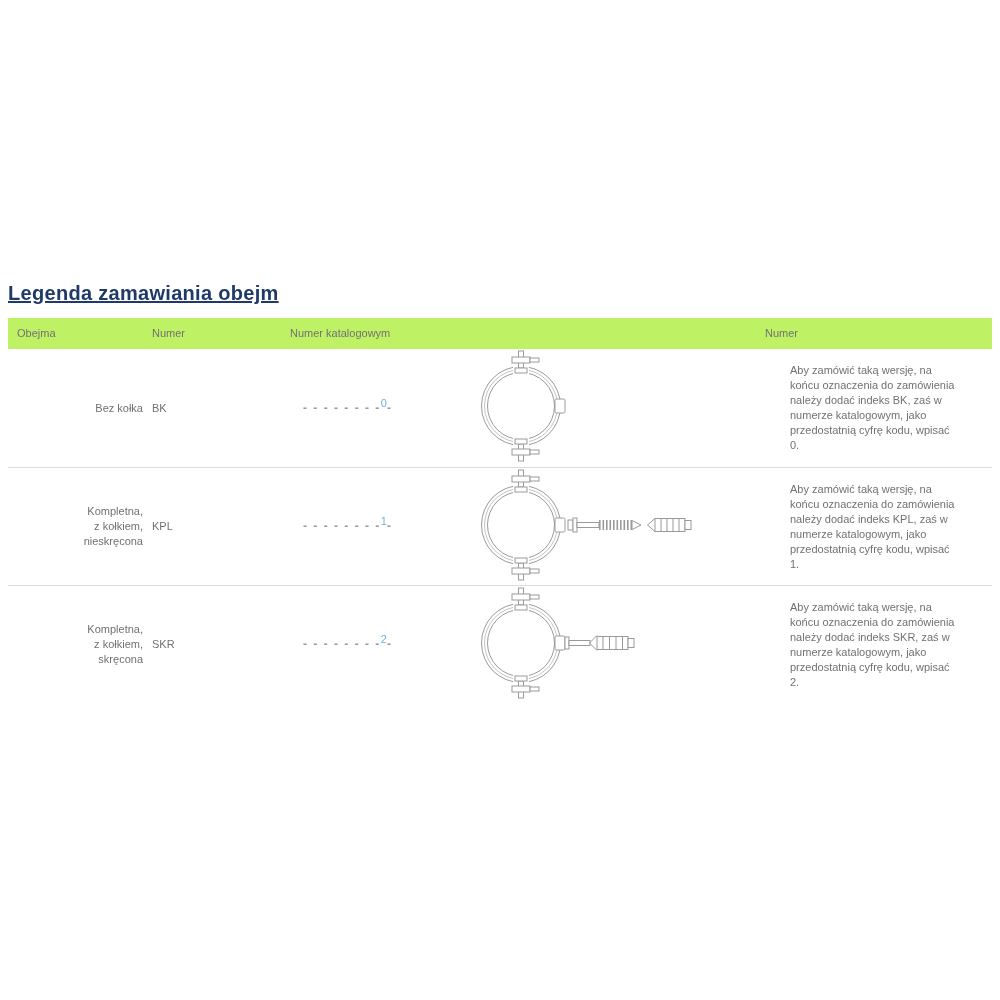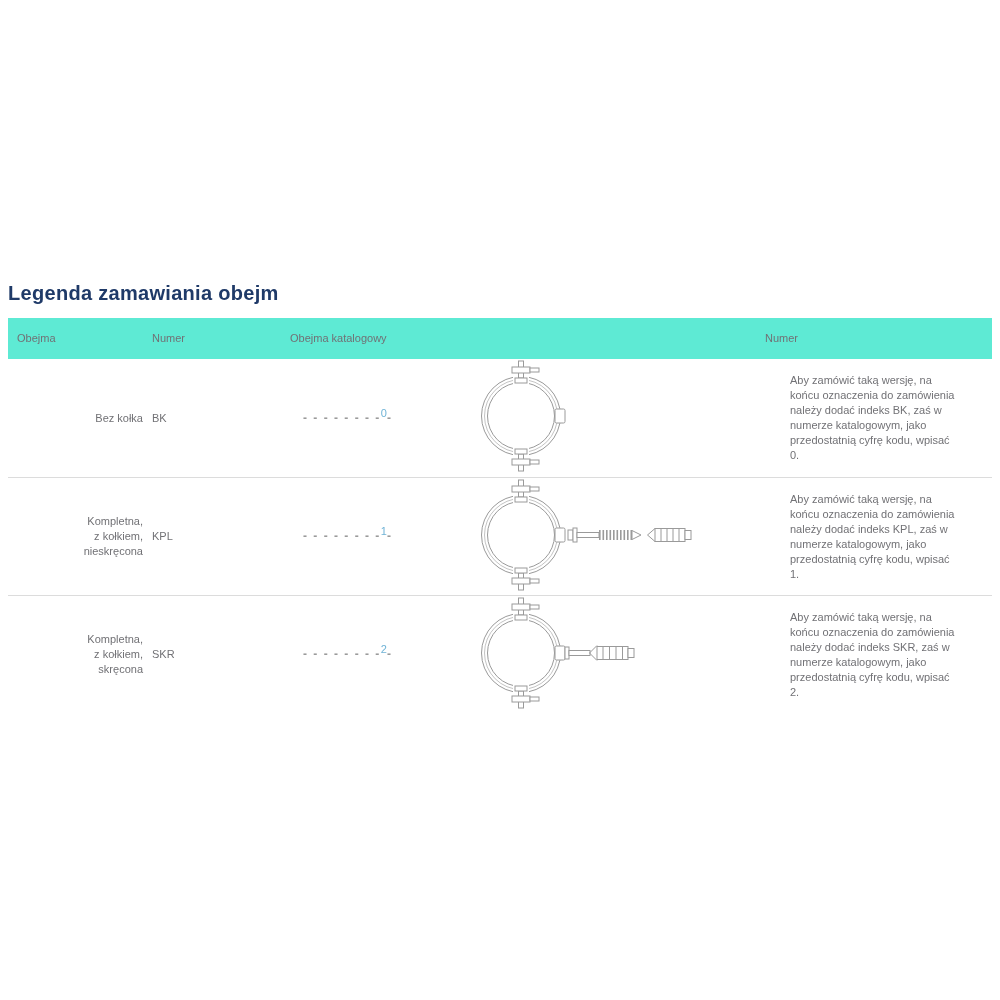--- a/index.html
+++ b/index.html
@@ -1,33 +1,33 @@
 <!DOCTYPE html>
 <html><head>
 <meta charset="utf-8">
 <style>
   * { box-sizing: border-box; margin: 0; padding: 0; }
   html, body { width: 1000px; height: 1000px; background: #ffffff;
     font-family: "Liberation Sans", sans-serif; position: relative; }
 
   .page-title {
     position: absolute; top: 282px; left: 8px;
-    font-size: 20px; font-weight: 800; color: #1f3a68; letter-spacing: 0.3px;
+    font-size: 20px; font-weight: 800; color: #1f3a68; letter-spacing: 0.3px; text-decoration: underline;
   }
 
   .legend-table { position: absolute; top: 318px; left: 8px; width: 984px; }
 
   .grid-row {
     display: grid;
     grid-template-columns: 135px 138px 155px 290px 1fr;
     align-items: center;
   }
 
   .thead {
-    background: #5eead4; height: 41px;
+    background: #bef264; height: 31px;
     font-size: 11px; color: #4d4d4d;
   }
   .thead .cell { padding-left: 9px; }
   .thead .cell.opis-head { padding-left: 39px; }
 
   .trow { min-height: 118px; }
   .trow + .trow { border-top: 1px solid #dcdcdc; }
 
   .cell { font-size: 11px; color: #717175; line-height: 15px; }
   .cell.c-obejma { padding-left: 9px; white-space: pre-line; text-align: right; }
@@ -54,21 +54,21 @@
 </head>
 <body>
 
 <h1 class="page-title">Legenda zamawiania obejm</h1>
 
 <div class="legend-table">
 
   <div class="grid-row thead">
     <div class="cell">Obejma</div>
     <div class="cell">Numer</div>
-    <div class="cell">Obejma katalogowy</div>
+    <div class="cell">Numer katalogowym</div>
     <div class="cell"></div>
     <div class="cell opis-head">Numer</div>
   </div>
 
   <div class="grid-row trow">
     <div class="cell c-obejma">Bez kołka</div>
     <div class="cell c-indeks">BK</div>
     <div class="cell c-numer"><span class="dashes">- - - - - - - -</span><span class="digit">0</span><span class="dashes">-</span></div>
     <div class="cell c-image">
       <svg width="250" height="112" viewBox="0 0 250 112">

